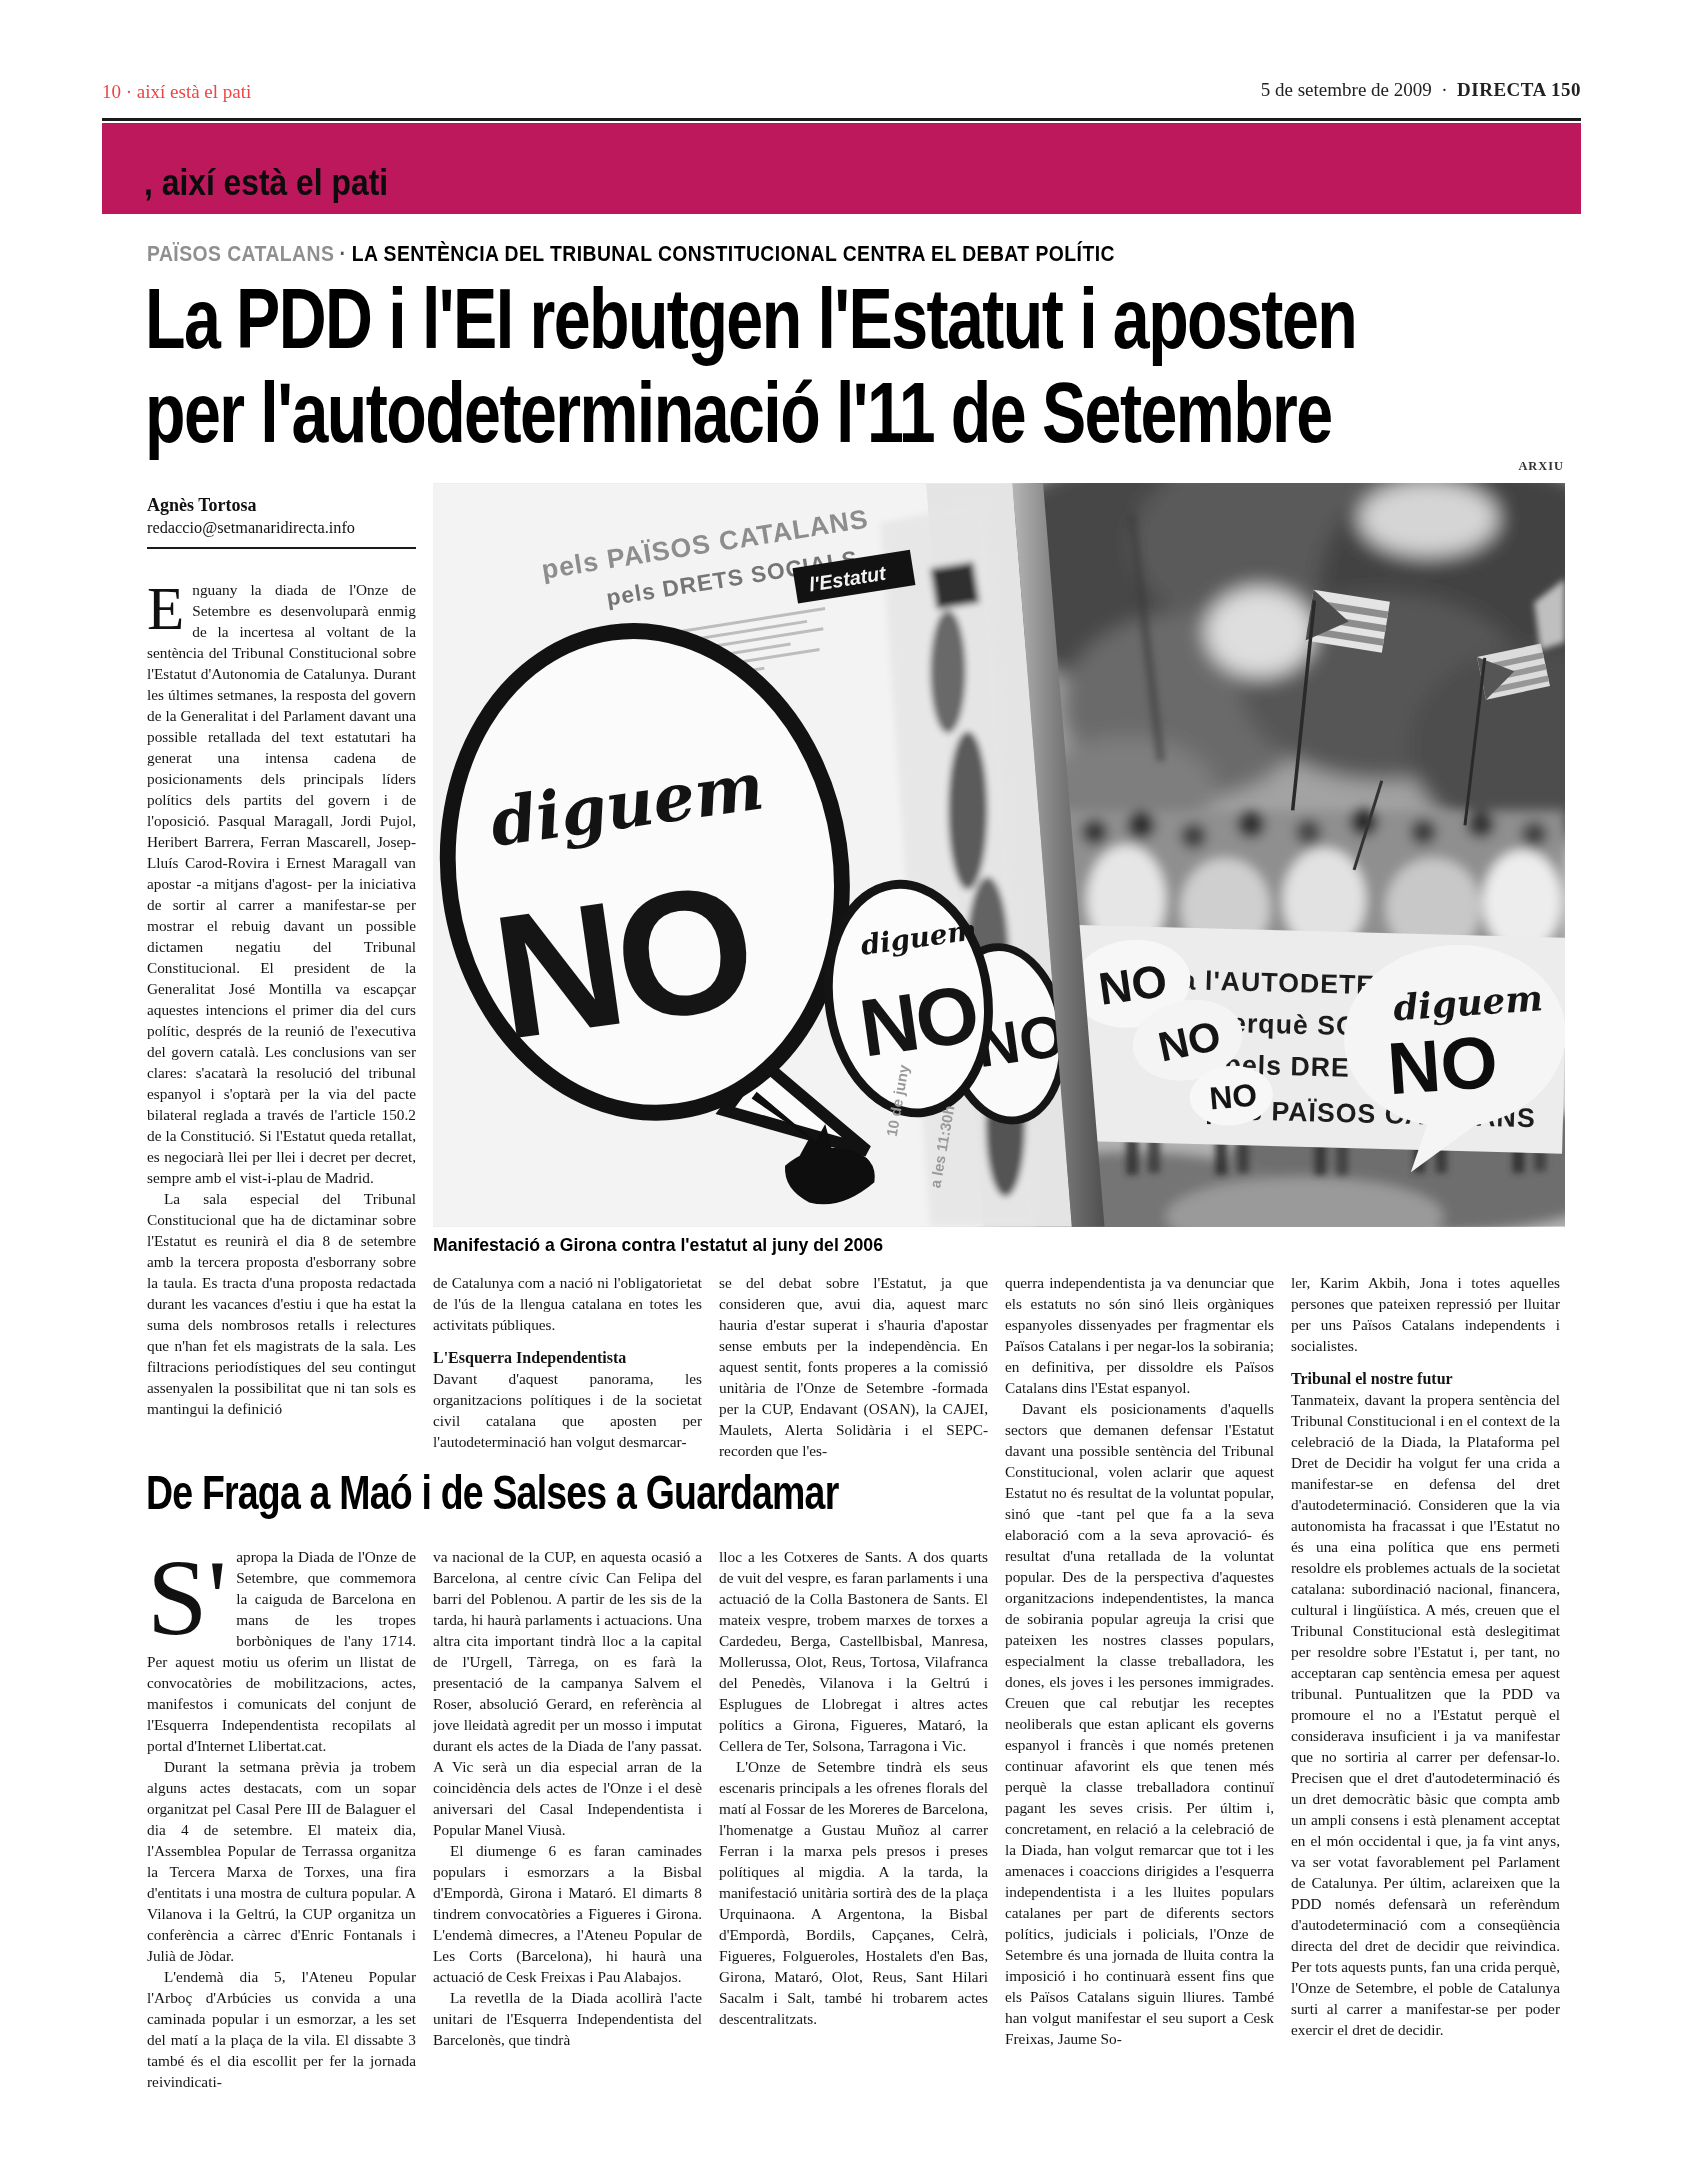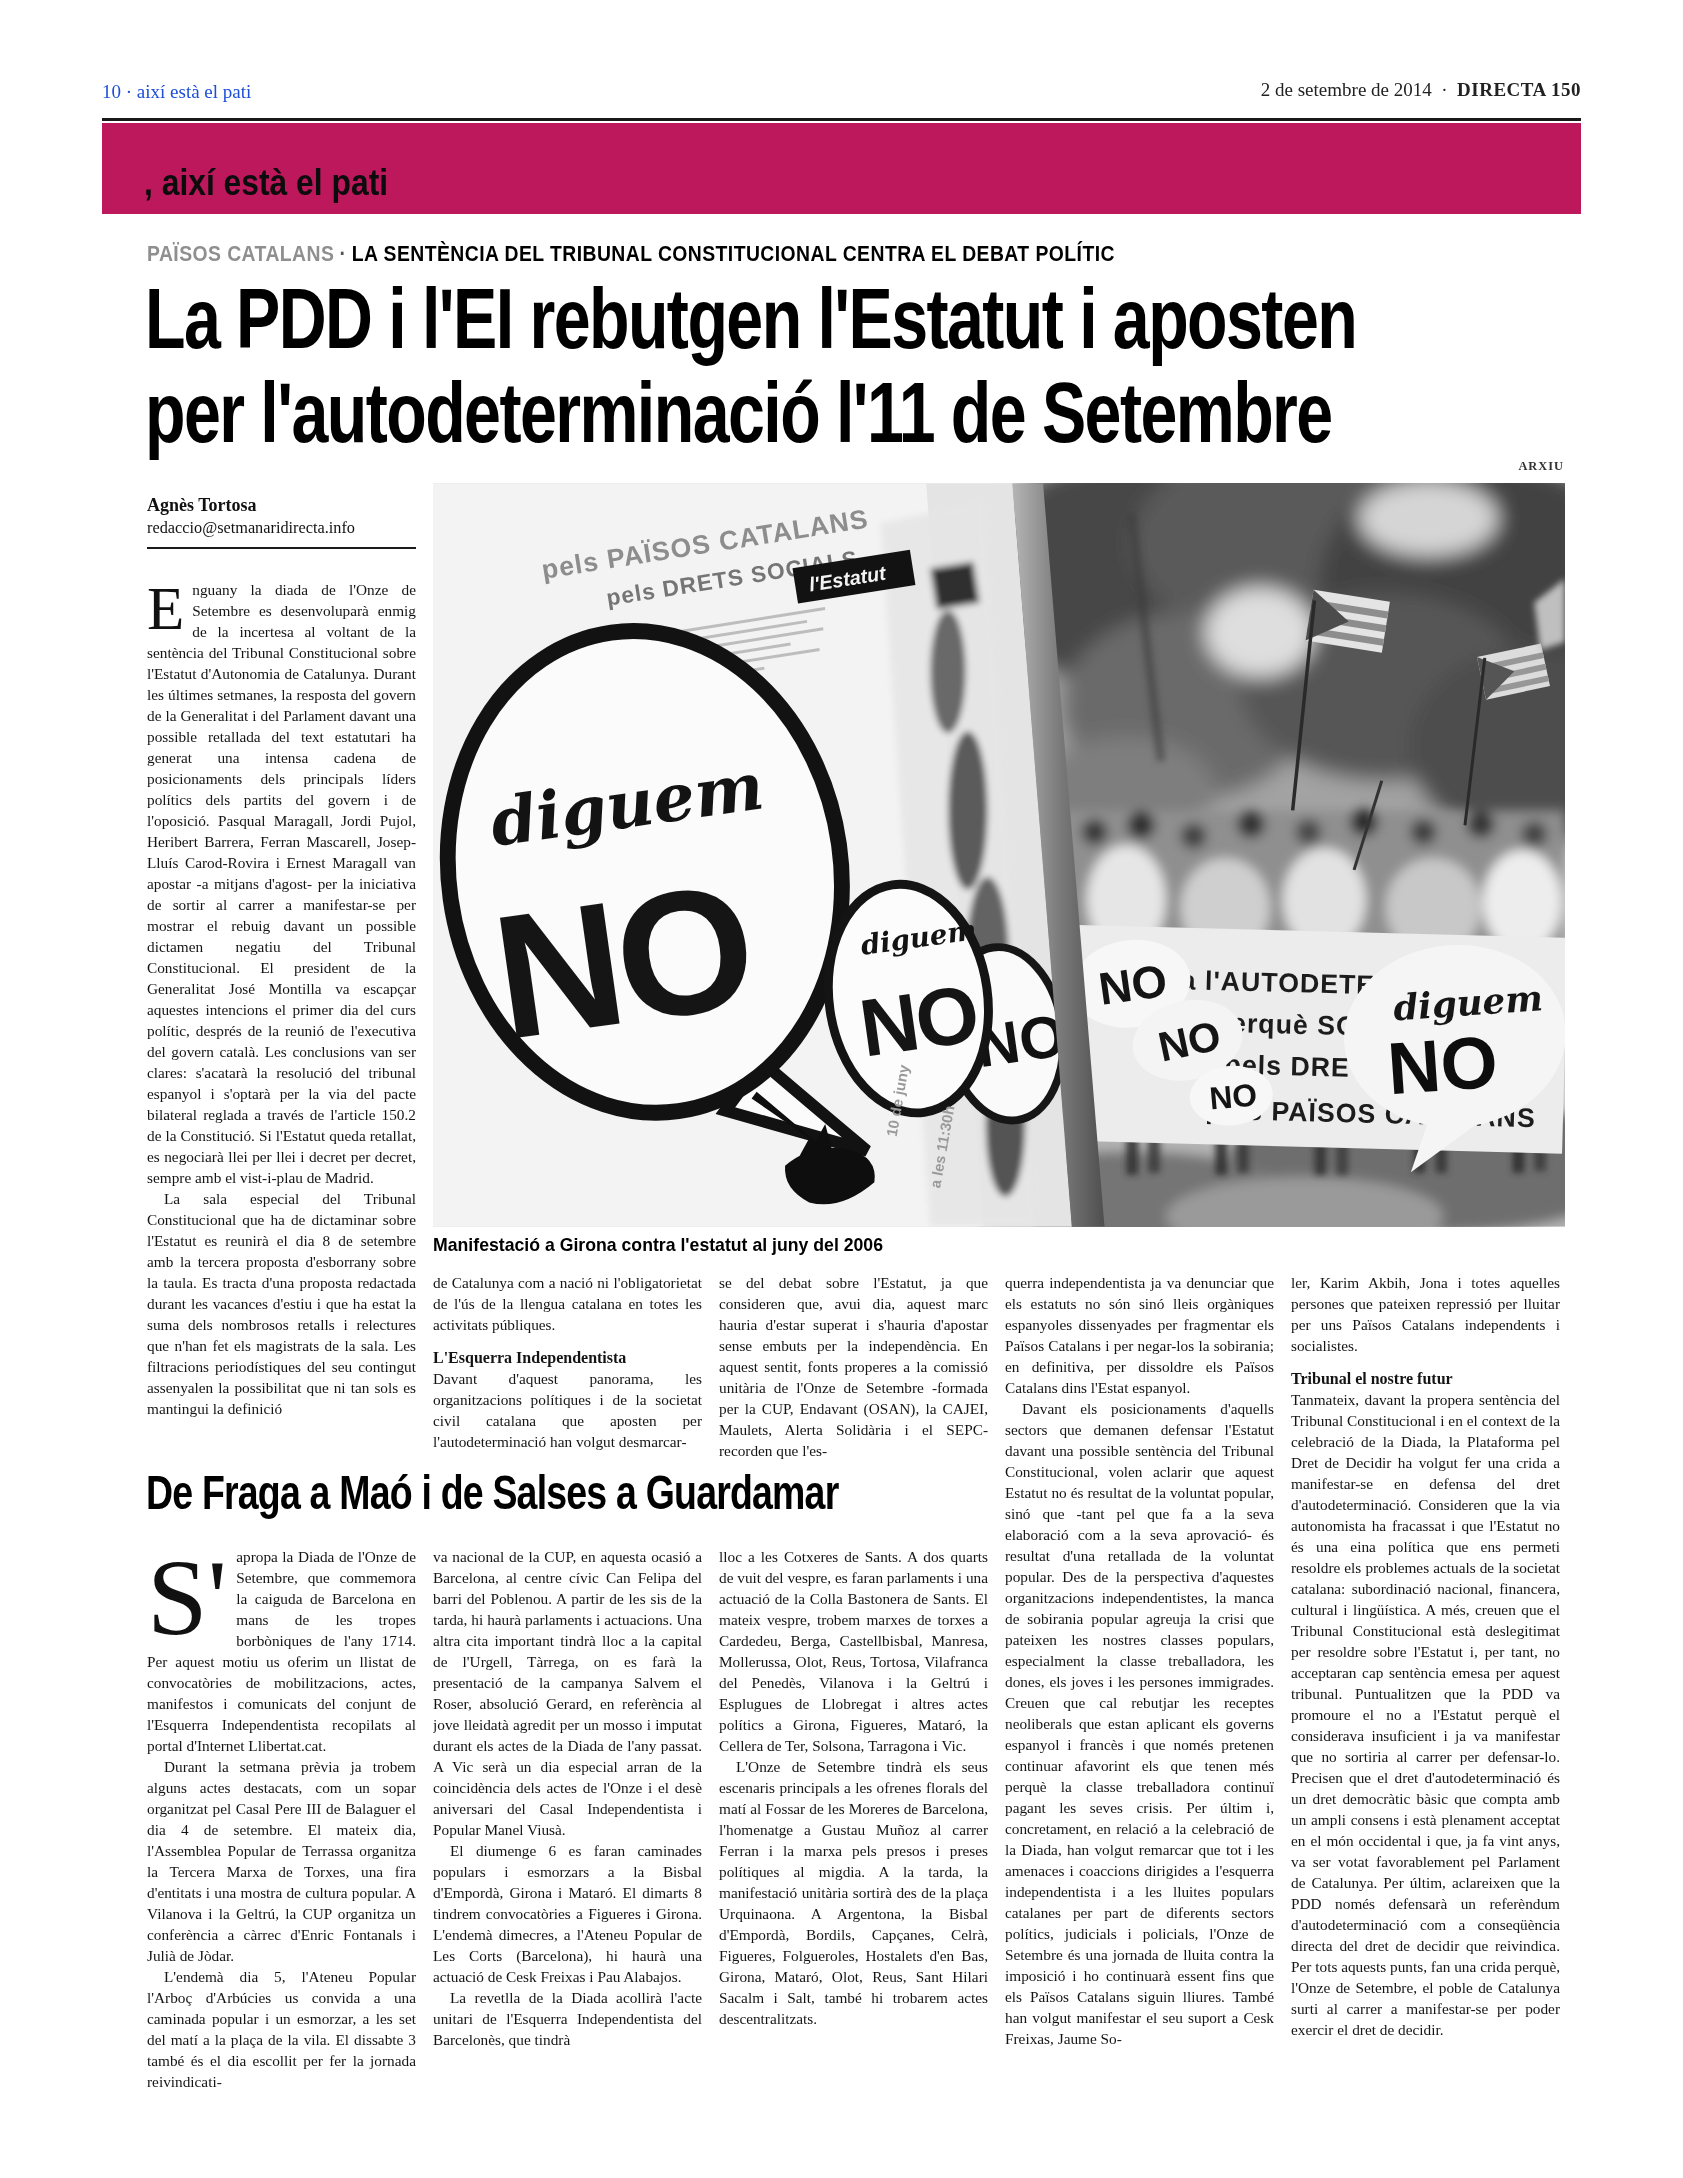--- a/index.html
+++ b/index.html
@@ -1,19 +1,19 @@
 <!DOCTYPE html>
 <html lang="ca"><head>
 <meta charset="utf-8">
 <style>
   html,body{margin:0;padding:0;background:#888;}
   .page{position:relative;width:1683px;height:2178px;background:#fff;overflow:hidden;
         font-family:"Liberation Serif",serif;color:#111;}
   
-  .folio{position:absolute;left:102px;top:81px;font:19px "Liberation Serif",serif;color:#1d4ed8;}
+  .folio{position:absolute;left:102px;top:81px;font:19px "Liberation Serif",serif;color:#ef4444;}
   .dateline{position:absolute;right:102px;top:79px;font:19px "Liberation Serif",serif;color:#222;text-align:right;}
   .dateline b{font-weight:bold;letter-spacing:0.5px;margin-top:43px;}
   .toprule{position:absolute;left:102px;top:118px;width:1479px;height:3px;background:#1a1a1a;}
   .secband{position:absolute;left:102px;top:123px;width:1479px;height:91px;background:#be185d;}
   .secband .bandtxt{position:absolute;left:42px;top:40px;font:bold 37px/40px "Liberation Sans",sans-serif;
         color:#0c0c0c;transform:scaleX(.86);transform-origin:0 0;white-space:nowrap;}
   
   .kicker{position:absolute;left:147px;top:241px;font:bold 22px "Liberation Sans",sans-serif;
         transform:scaleX(.88);transform-origin:0 0;white-space:nowrap;letter-spacing:0.5px;}
   .kicker .sec{color:#8f8f8f;} .kicker .sep{color:#555;padding:0 6px;} .kicker .txt{color:#000;}
@@ -41,21 +41,21 @@
   .headline2{position:absolute;left:146px;top:1467px;font:bold 48px/51px "Liberation Sans",sans-serif;
         letter-spacing:-1px;color:#000;transform:scaleX(.78);transform-origin:0 0;white-space:nowrap;}
 </style>
 </head>
 <body>
 
 <div class="page">
 
   <div class="folio">10 · així està el pati</div>
   <div class="dateline">
-    <span>2 de setembre de 2014</span>
+    <span>5 de setembre de 2009</span>
     <span>&nbsp;·&nbsp;</span>
     <b>DIRECTA 150</b>
   </div>
   <div class="toprule"></div>
   <div class="secband">
     <div class="bandtxt">, així està el pati</div>
   </div>
 
   <div class="kicker">
     <span class="sec">PAÏSOS CATALANS</span><span class="sep">·</span><span class="txt">LA SENTÈNCIA DEL TRIBUNAL CONSTITUCIONAL CENTRA EL DEBAT POLÍTIC</span>

